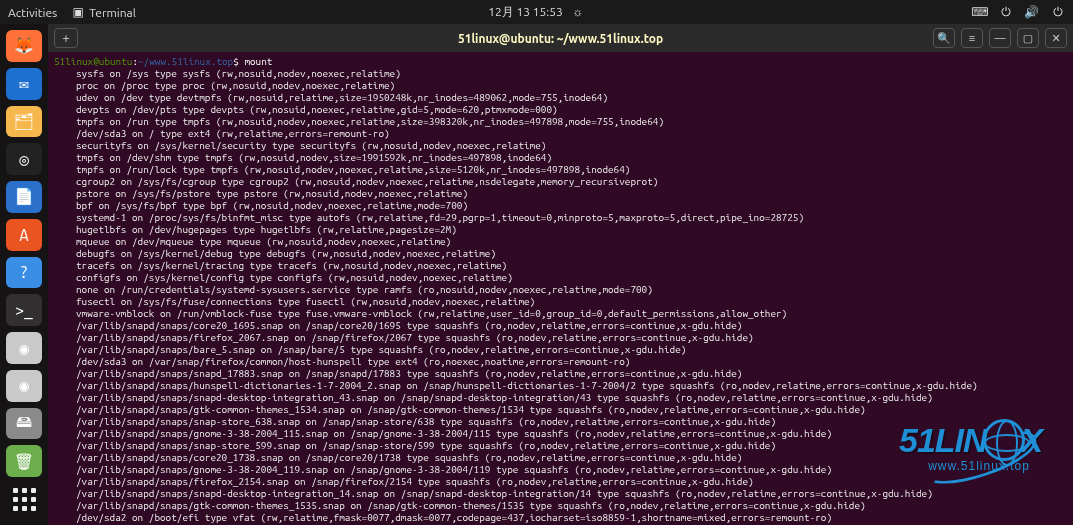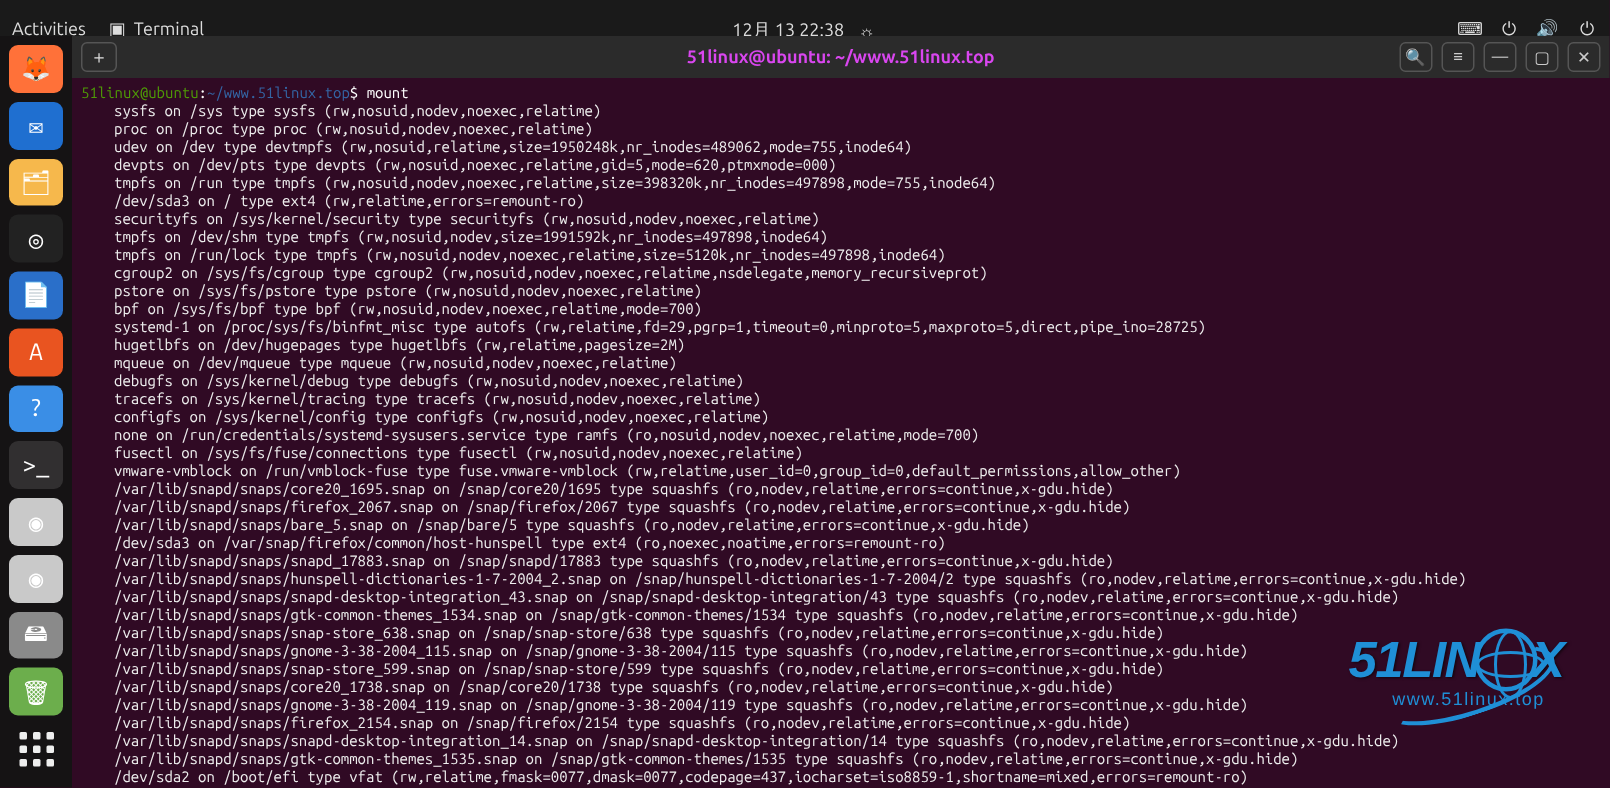--- a/index.html
+++ b/index.html
@@ -10,21 +10,21 @@
     font-family: "Ubuntu Mono", monospace;
     overflow: hidden;
     position: relative;
   }
   
   .topbar {
     height: 24px;
     background: #1a1a1a;
     color: #ddd;
     display: flex;
-    align-items: flex-start;
+    align-items: center;
     font-family: Ubuntu, sans-serif;
     font-size: 12px;
     padding: 12px 8px;
     position: relative;
   }
   .topbar .left { display: flex; gap: 14px; align-items: center; }
   .topbar .center { position: absolute; left: 50%; transform: translateX(-50%); display: flex; gap: 8px; align-items: center; }
   .topbar .right { margin-left: auto; display: flex; gap: 12px; align-items: center; }
   .topbar .icon { width: 14px; height: 14px; display: inline-flex; align-items: center; justify-content: center; }
 
@@ -80,21 +80,21 @@
     height: 28px;
     background: #2b2b2b;
     display: flex;
     align-items: center;
     color: #ddd;
     font-family: Ubuntu, sans-serif;
     font-size: 12px;
     padding: 0 6px;
     position: relative;
   }
-  .titlebar .title { position: absolute; left: 50%; transform: translateX(-50%); font-weight: 600; color:#d946ef; }
+  .titlebar .title { position: absolute; left: 50%; transform: translateX(-50%); font-weight: 600; color:#fef9c3; }
   .titlebar .plus {
     width: 24px; height: 20px; border:1px solid #555; border-radius:4px;
     display:flex;align-items:center;justify-content:center;margin-right:6px;
   }
   .titlebar .controls { margin-left:auto; display:flex; gap:6px; }
   .titlebar .ctl {
     width:22px;height:20px;border:1px solid #555;border-radius:4px;
     display:flex;align-items:center;justify-content:center;font-size:11px;color:#ccc;
   }
 
@@ -160,21 +160,21 @@
 
 <div class="topbar">
   <div class="left">
     <span>Activities</span>
     <span style="display:flex;align-items:center;gap:4px;">
       <span class="icon">▣</span>
       <span>Terminal</span>
     </span>
   </div>
   <div class="center">
-    <span>12月 13  22:38</span>
+    <span>12月 13  15:53</span>
     <span class="icon">☼</span>
   </div>
   <div class="right">
     <span class="icon">⌨</span>
     <span class="icon">⏻</span>
     <span class="icon">🔊</span>
     <span class="icon">⏻</span>
   </div>
 </div>
 

